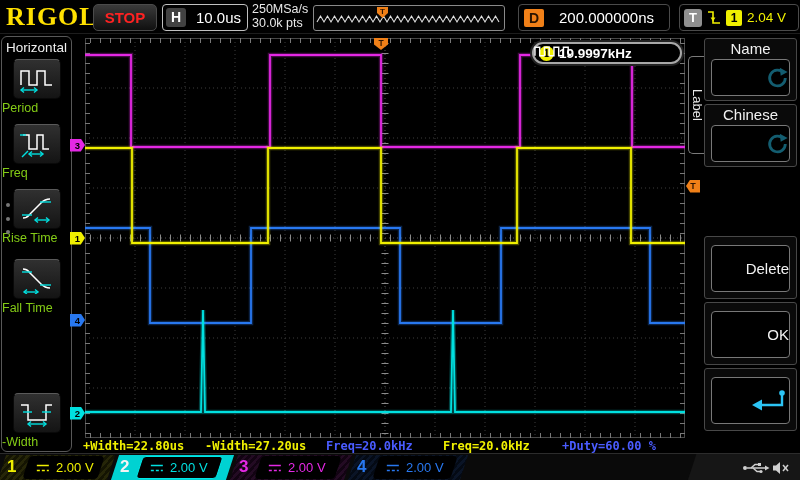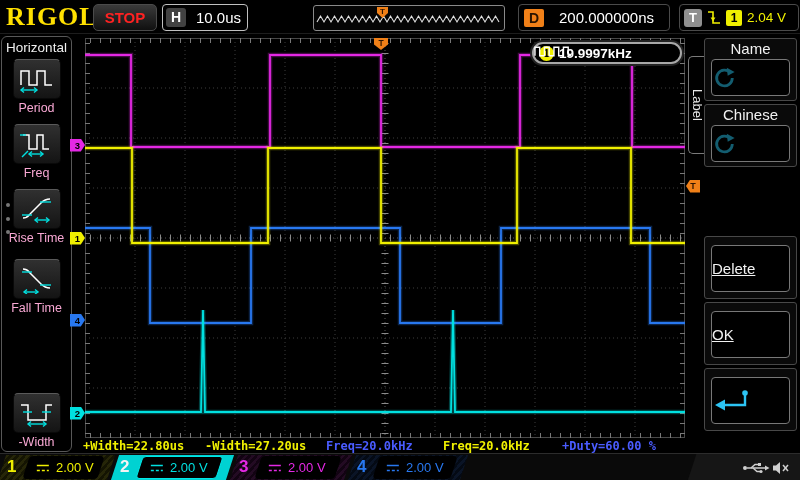--- a/index.html
+++ b/index.html
@@ -36,21 +36,21 @@
            font-weight:bold;font-size:12px;text-align:center;line-height:16px;}
   .tlev{color:#f0f000;font-size:13.5px;}
   
   .leftmenu{position:absolute;left:1px;top:36px;width:69px;height:414px;border:1px solid #585858;
             border-radius:6px;background:#000;}
   .lm-title{color:#f0f0f0;font-size:13.5px;text-align:center;margin-top:3px;}
   .lm-item{position:absolute;left:0;width:100%;}
   .lm-btn{width:46px;height:38px;margin:0 auto;background:linear-gradient(#303030,#141414);
           border:1px solid #090909;border-top:1px solid #5a5a5a;border-radius:5px;
           display:flex;align-items:center;justify-content:center;}
-  .lm-label{color:#f9a8d4;font-size:12.5px;text-align:center;margin-top:2px;white-space:nowrap;}
+  .lm-label{color:#84cc16;font-size:12.5px;text-align:left;margin-top:2px;white-space:nowrap;}
   .lm-dot{position:absolute;left:4px;width:4px;height:4px;border-radius:50%;background:#777;}
   
   .grat{position:absolute;left:85px;top:38px;width:600px;height:400px;background:#000;}
   .grat svg{position:absolute;left:0;top:0;}
   .fbadge{position:absolute;left:447px;top:4px;width:150px;height:22px;background:#000;
           border:2px solid #a8a8a8;border-radius:11px;box-shadow:0 0 0 2px #222;
           display:flex;align-items:center;gap:5px;padding:0 5px;box-sizing:border-box;}
   .fb-ch{width:15px;height:15px;border-radius:50%;background:#f0f000;color:#000;font-weight:bold;
          font-size:11px;text-align:center;line-height:15px;flex-shrink:0;}
   .fb-val{color:#fff;font-weight:bold;font-size:13.5px;white-space:nowrap;}
@@ -64,21 +64,21 @@
        line-height:13px;text-align:center;clip-path:polygon(0 0,72% 0,100% 50%,72% 100%,0 100%);z-index:4;}
   
   .labeltab{position:absolute;left:688px;top:56px;width:16px;height:96px;border:1px solid #7a7a7a;
             border-right:none;border-radius:5px 0 0 5px;background:#000;color:#e8e8e8;font-size:13px;
             writing-mode:vertical-rl;display:flex;align-items:center;justify-content:center;}
   .rightmenu{position:absolute;left:704px;top:36px;width:95px;height:414px;}
   .rm-item{position:absolute;left:0;width:93px;height:63px;border:1px solid #484848;border-radius:3px;
            background:#0a0a0a;box-sizing:border-box;}
   .rm-label{color:#f2f2f2;font-size:15px;text-align:center;margin-top:1px;}
   .rm-btn{margin:2px 6px 0 6px;height:35px;border:1px solid #787878;border-radius:4px;background:#000;
-          display:flex;align-items:center;justify-content:flex-start;text-decoration:underline;}
+          display:flex;align-items:center;justify-content:flex-end;}
   .rm-btn.tall{margin-top:8px;height:45px;color:#f2f2f2;font-size:15px;}
   .rm-item.sel .rm-btn{border:1px solid #2bb4e4;box-shadow:0 0 4px #1390c4;}
   .cycle-dim{stroke:#135d70;fill:none;}
   .cycle-dim-f{fill:#135d70;}
   .cycle-br{stroke:#2cc4f4;fill:none;}
   .cycle-br-f{fill:#2cc4f4;}
   
   .meas{position:absolute;top:439px;font-family:"DejaVu Sans Mono",monospace;font-weight:bold;
         font-size:12px;white-space:pre;}
   
@@ -98,20 +98,24 @@
 <body>
 
 <div class="screen">
 
   <div class="topbar">
     <div class="brand">RIGOL</div>
     <div class="stopbtn">STOP</div>
     <div class="hbox">
       <div class="hbadge">H</div>
       <div class="hval">10.0us</div>
+    </div>
+    <div class="srate">
+      <div>250MSa/s</div>
+      <div>30.0k pts</div>
     </div>
     <div class="preview">
       <svg width="188" height="22">
         <path d="M3,16 l3.5,-6 l3.5,6 l3.5,-6 l3.5,6 l3.5,-6 l3.5,6 l3.5,-6 l3.5,6 l3.5,-6 l3.5,6 l3.5,-6 l3.5,6 l3.5,-6 l3.5,6 l3.5,-6 l3.5,6 l3.5,-6 l3.5,6 l3.5,-6 l3.5,6 l3.5,-6 l3.5,6 l3.5,-6 l3.5,6 l3.5,-6 l3.5,6 l3.5,-6 l3.5,6 l3.5,-6 l3.5,6 l3.5,-6 l3.5,6 l3.5,-6 l3.5,6 l3.5,-6 l3.5,6 l3.5,-6 l3.5,6 l3.5,-6 l3.5,6 l3.5,-6 l3.5,6 l3.5,-6 l3.5,6 l3.5,-6 l3.5,6 l3.5,-6 l3.5,6 l3.5,-6 l3.5,6 l3.5,-6 l3.5,6" fill="none" stroke="#e0e0e0" stroke-width="1.1"></path>
       </svg>
       <div class="ptrig">T</div>
     </div>
     <div class="dbox">
       <div class="dbadge">D</div>
       <div class="dval">200.000000ns</div>

